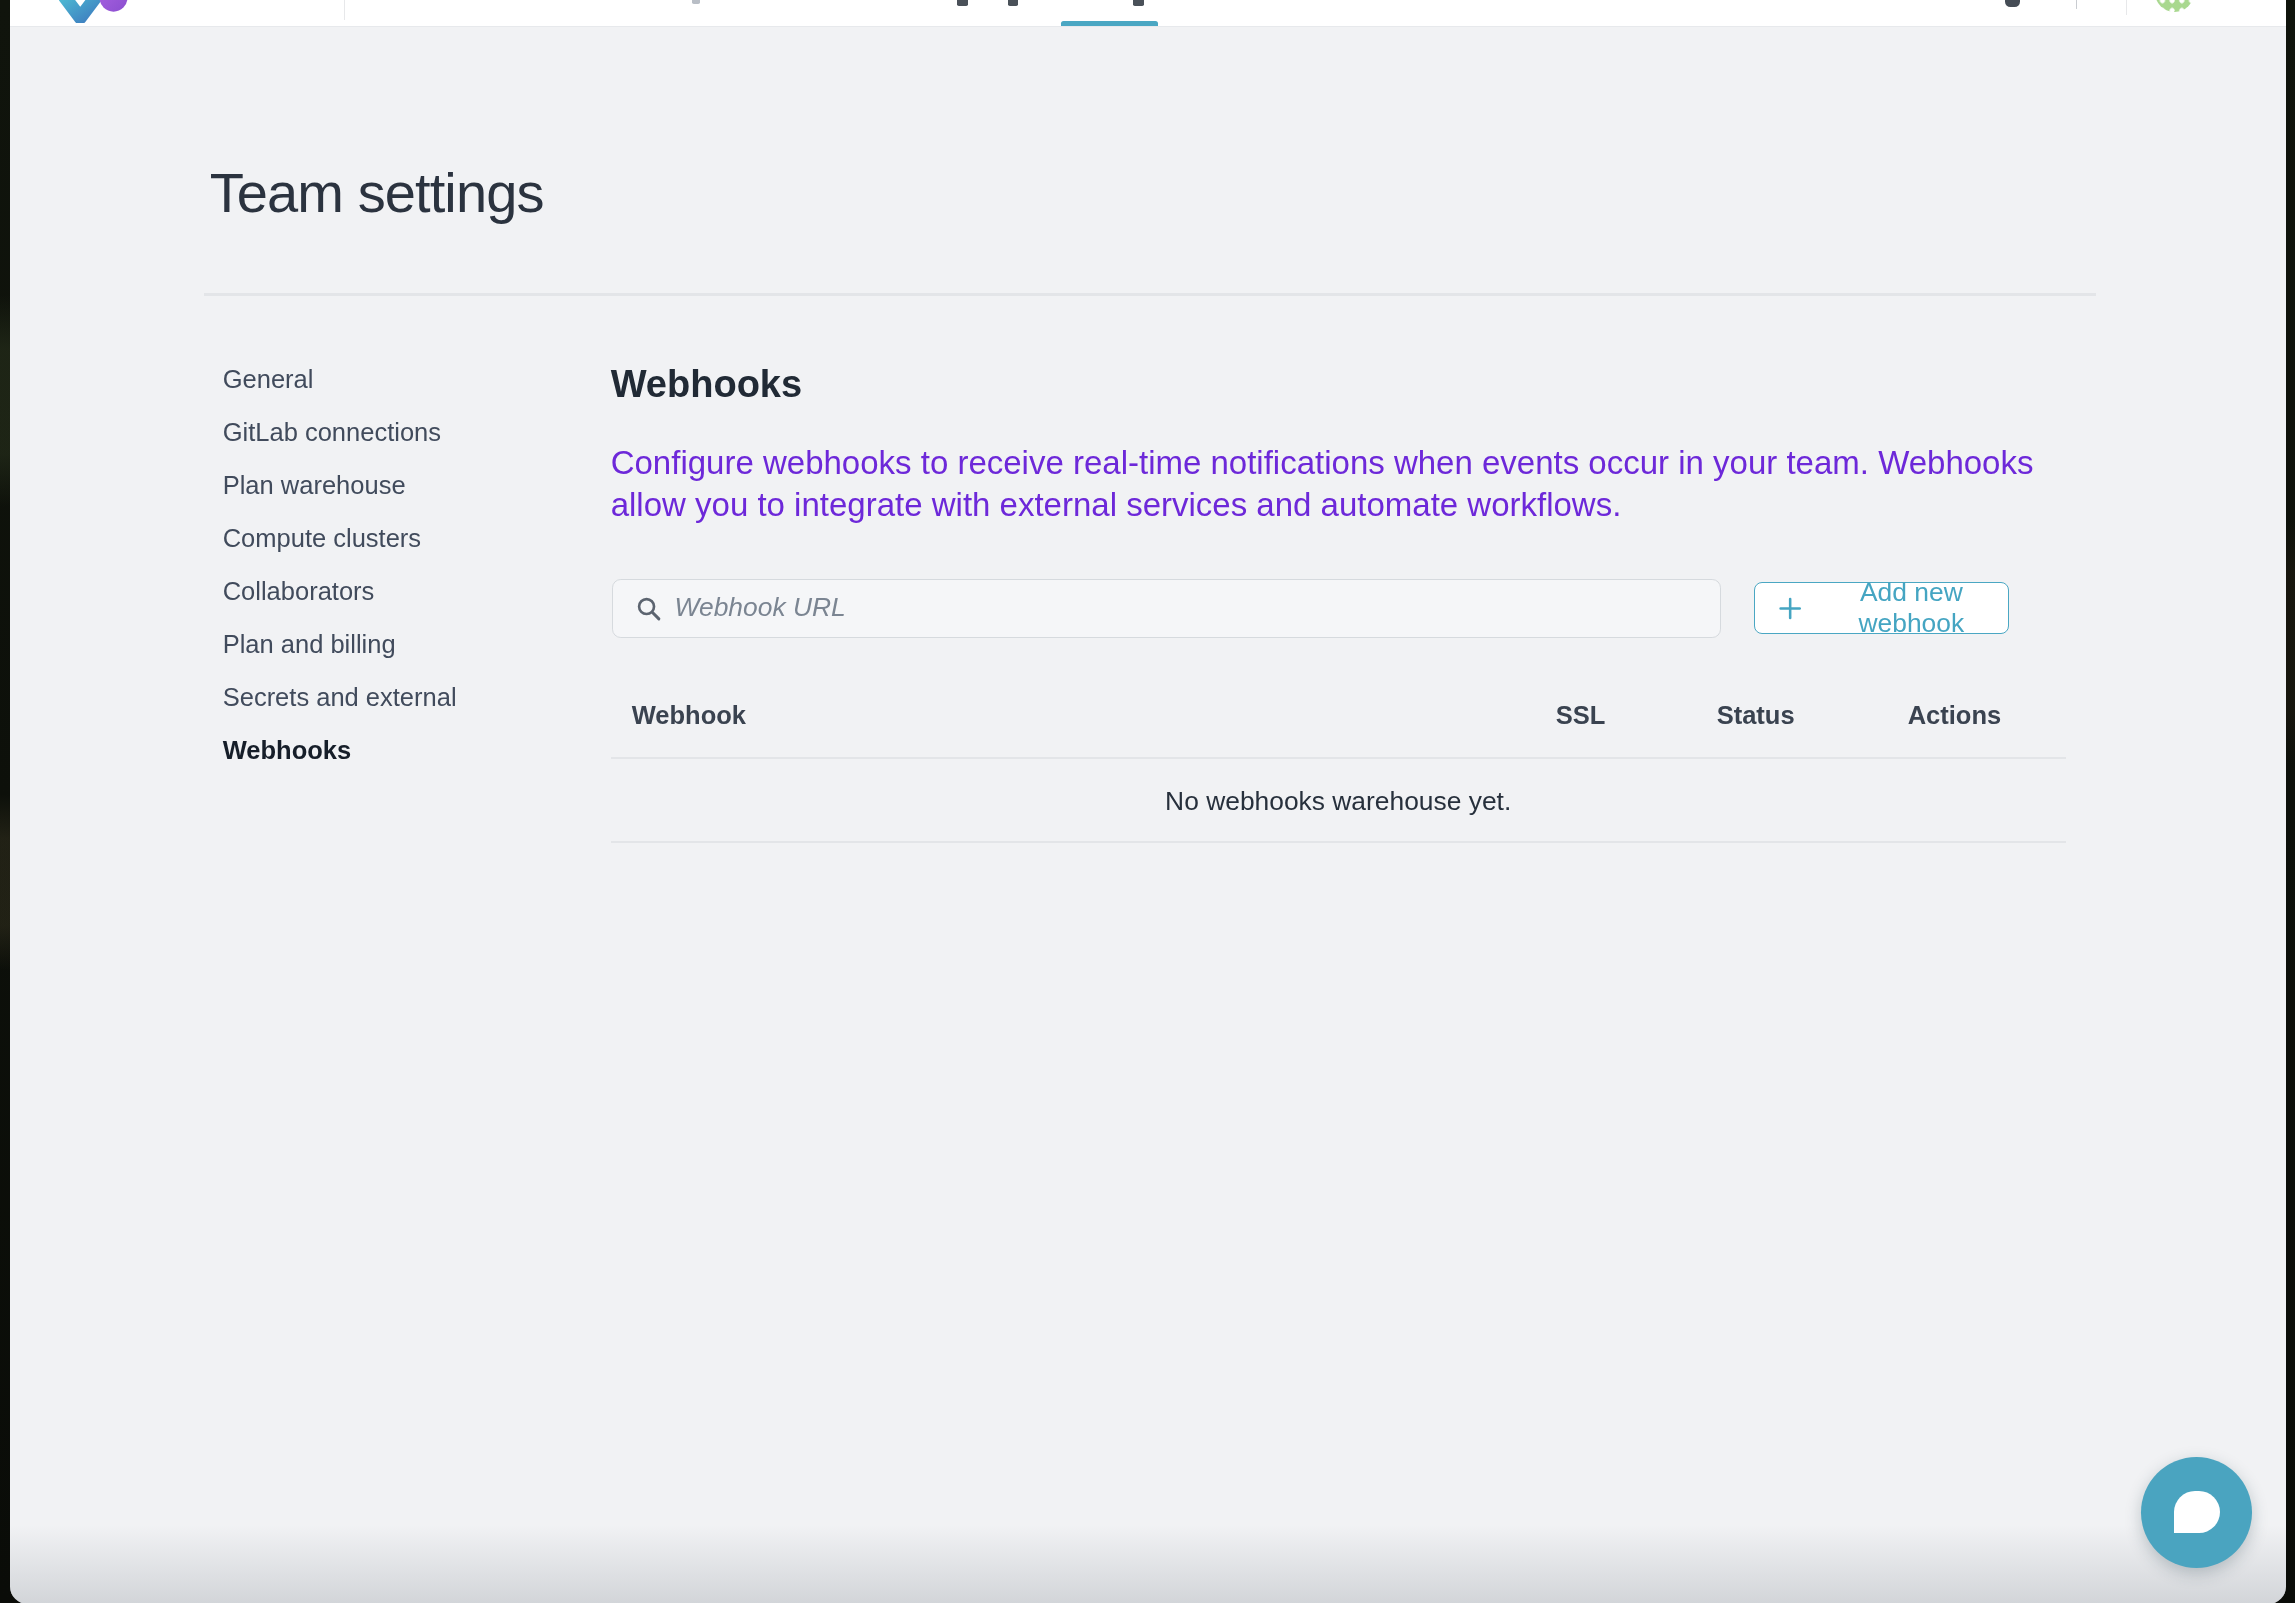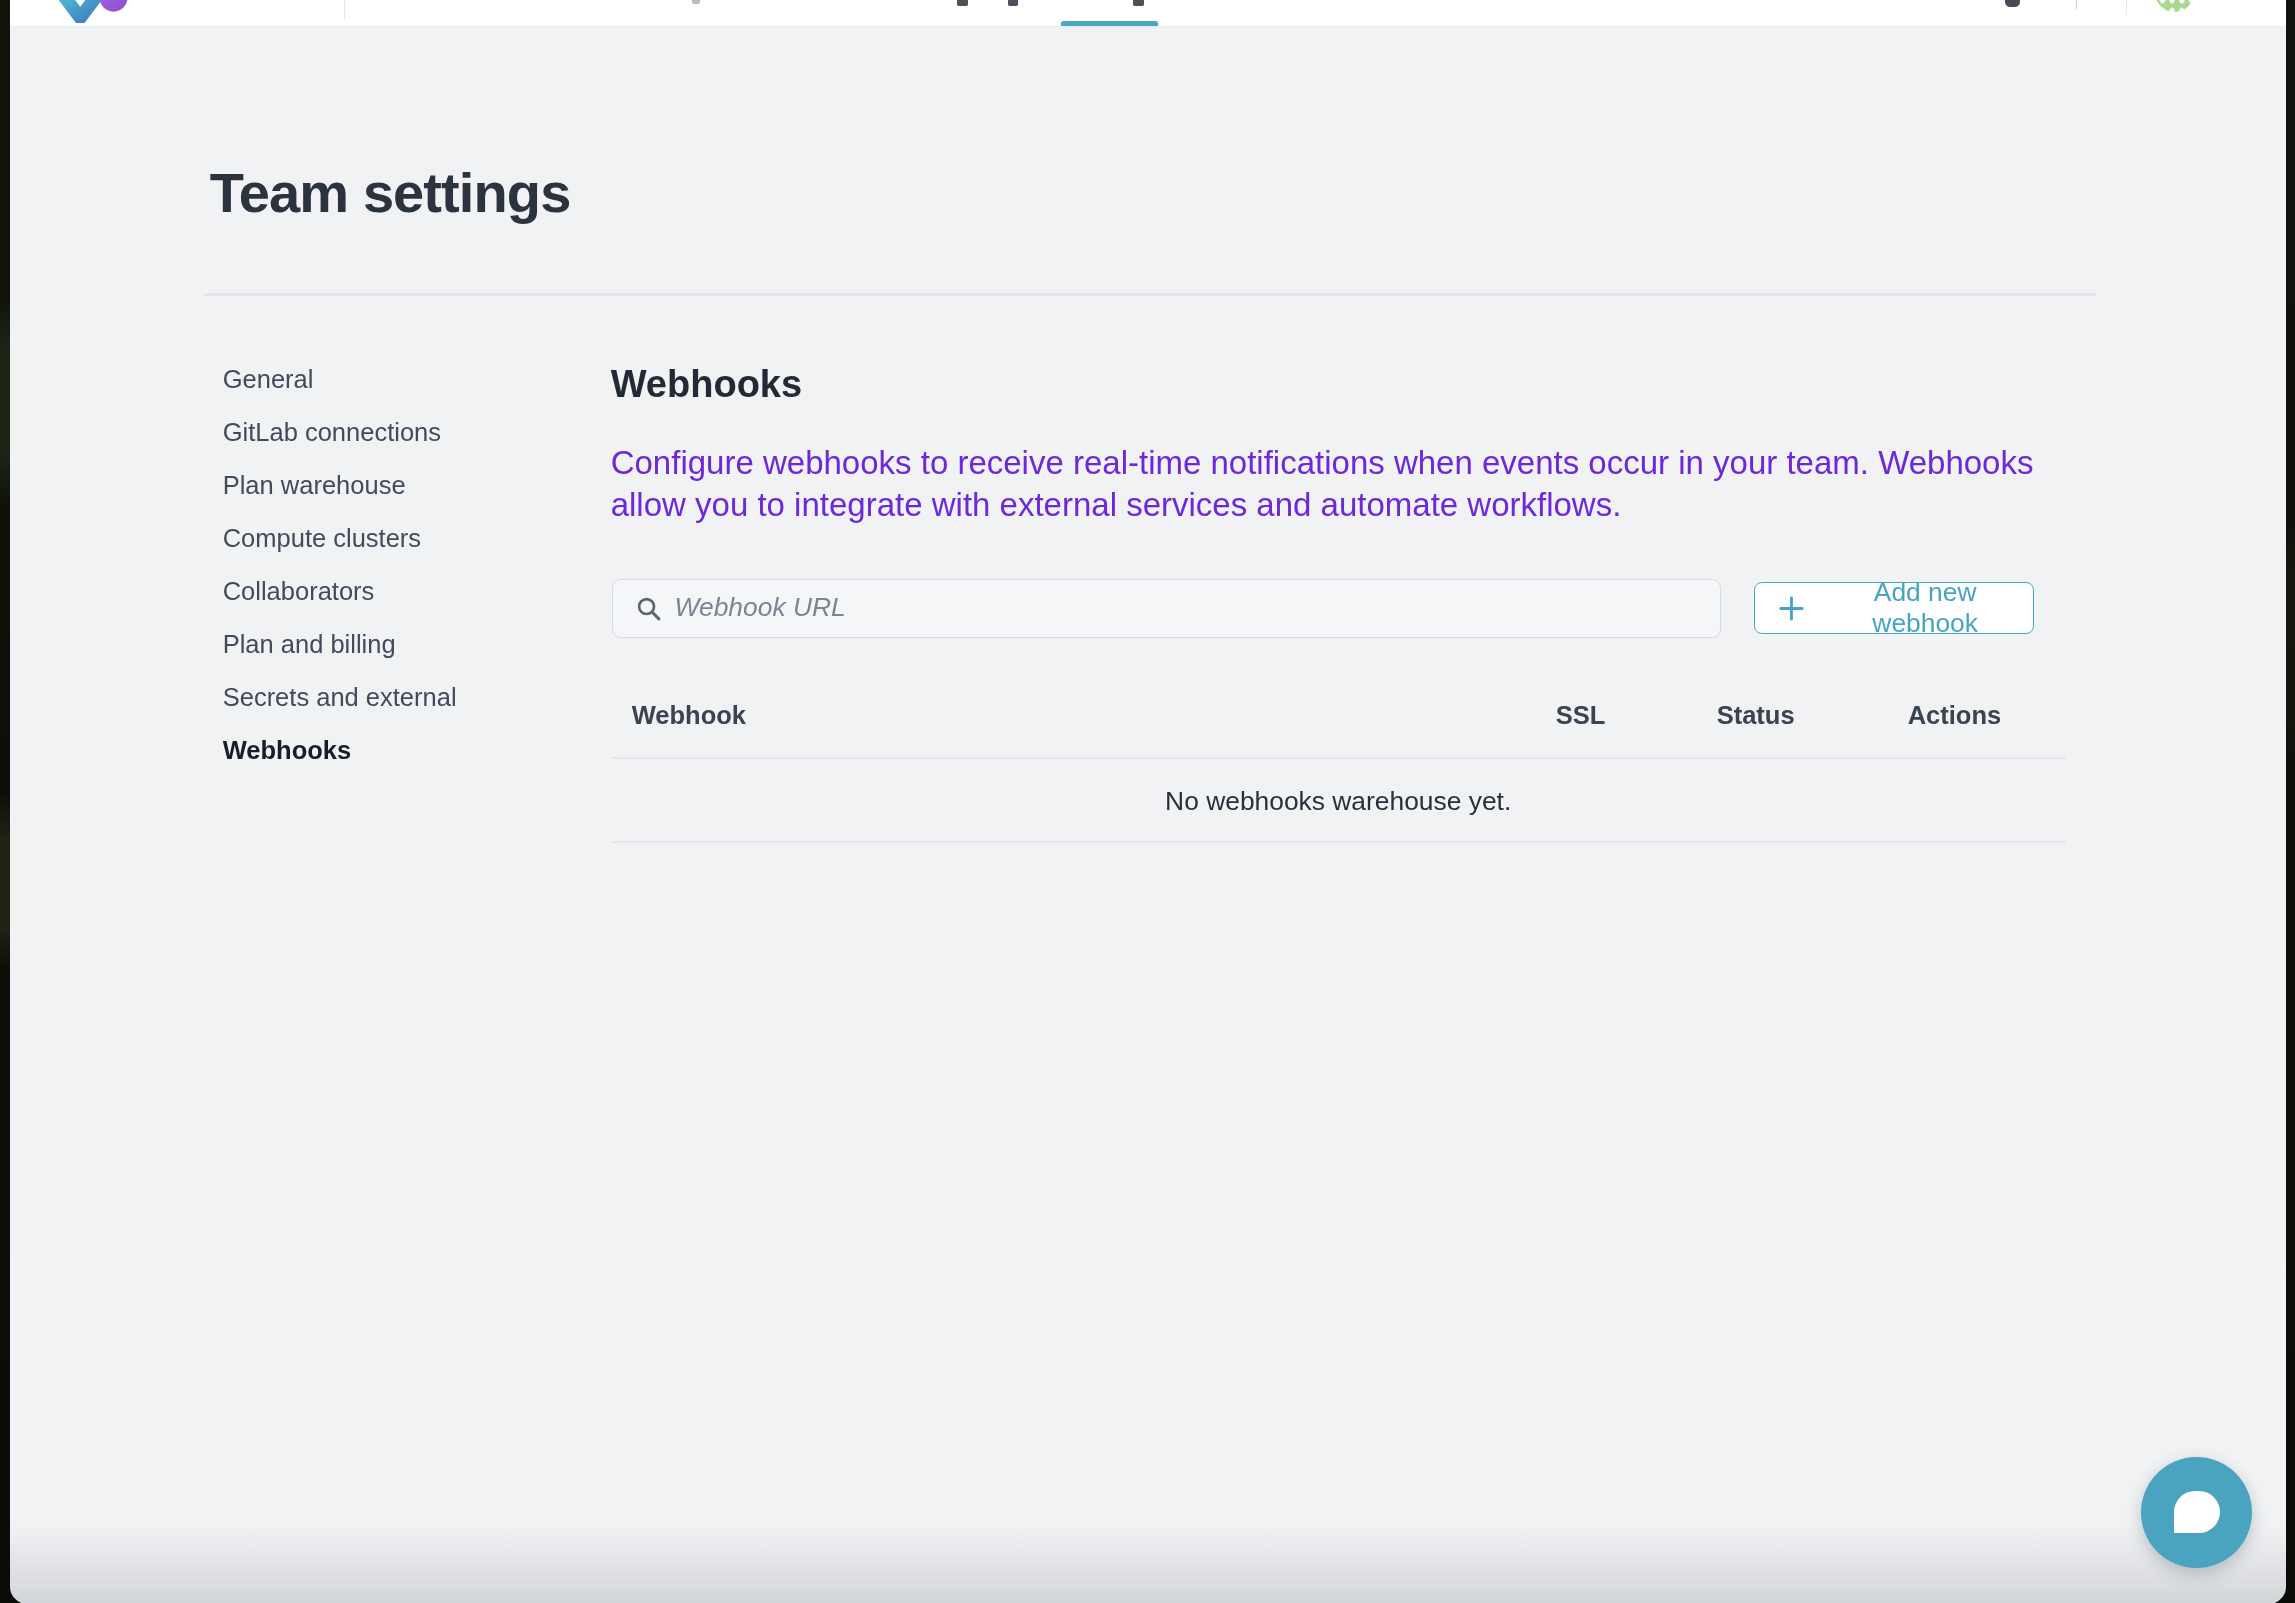--- a/index.html
+++ b/index.html
@@ -49,21 +49,21 @@
     border-radius:50%;
     background-color:#a9d88f;
     background-image:radial-gradient(circle, #ffffff 2.3px, transparent 2.8px);
     background-size:9.7px 9.7px;
     background-position:2.6px 3.5px;
   }
 
   
   .page-title {
     position:absolute; left:200px; top:160px;
-    font-size:56px; font-weight:700; color:#2b333f; letter-spacing:-0.9px;
+    font-size:56px; font-weight:400; color:#2b333f; letter-spacing:-0.9px;
   }
   .title-rule {
     position:absolute; left:194px; top:293px; width:1892px; height:2.6px;
     background:#e3e5e8;
   }
 
   
   .settings-nav { position:absolute; left:213px; top:353px; width:334px; }
   .settings-item {
     height:53px; display:flex; align-items:center;
@@ -89,21 +89,21 @@
   }
   .search-icon { position:absolute; left:23px; top:16px; width:26.4px; height:26.4px; }
   .search-input {
     position:absolute; left:62px; top:1.8px; width:1021px; height:52px;
     border:none; outline:none; background:transparent;
     font-family:"Liberation Sans", sans-serif;
     font-size:26.4px; color:#1d4ed8;font-style:italic;
   }
   .search-input::placeholder { color:#7b8592; opacity:1; }
   .add-btn {
-    position:absolute; left:1143px; top:582px; width:280px; height:52px;
+    position:absolute; left:1143px; top:582px; width:255px; height:52px;
     background:#ffffff; border:1.8px solid #4aa7c3; border-radius:8px;
     display:flex; align-items:center; justify-content:center; gap:14px;
     color:#45a5c2; font-size:26.4px; font-family:"Liberation Sans", sans-serif;
     cursor:pointer;
     padding-left:24px;
   }
 
   
   .col-header {
     position:absolute; top:701px;

